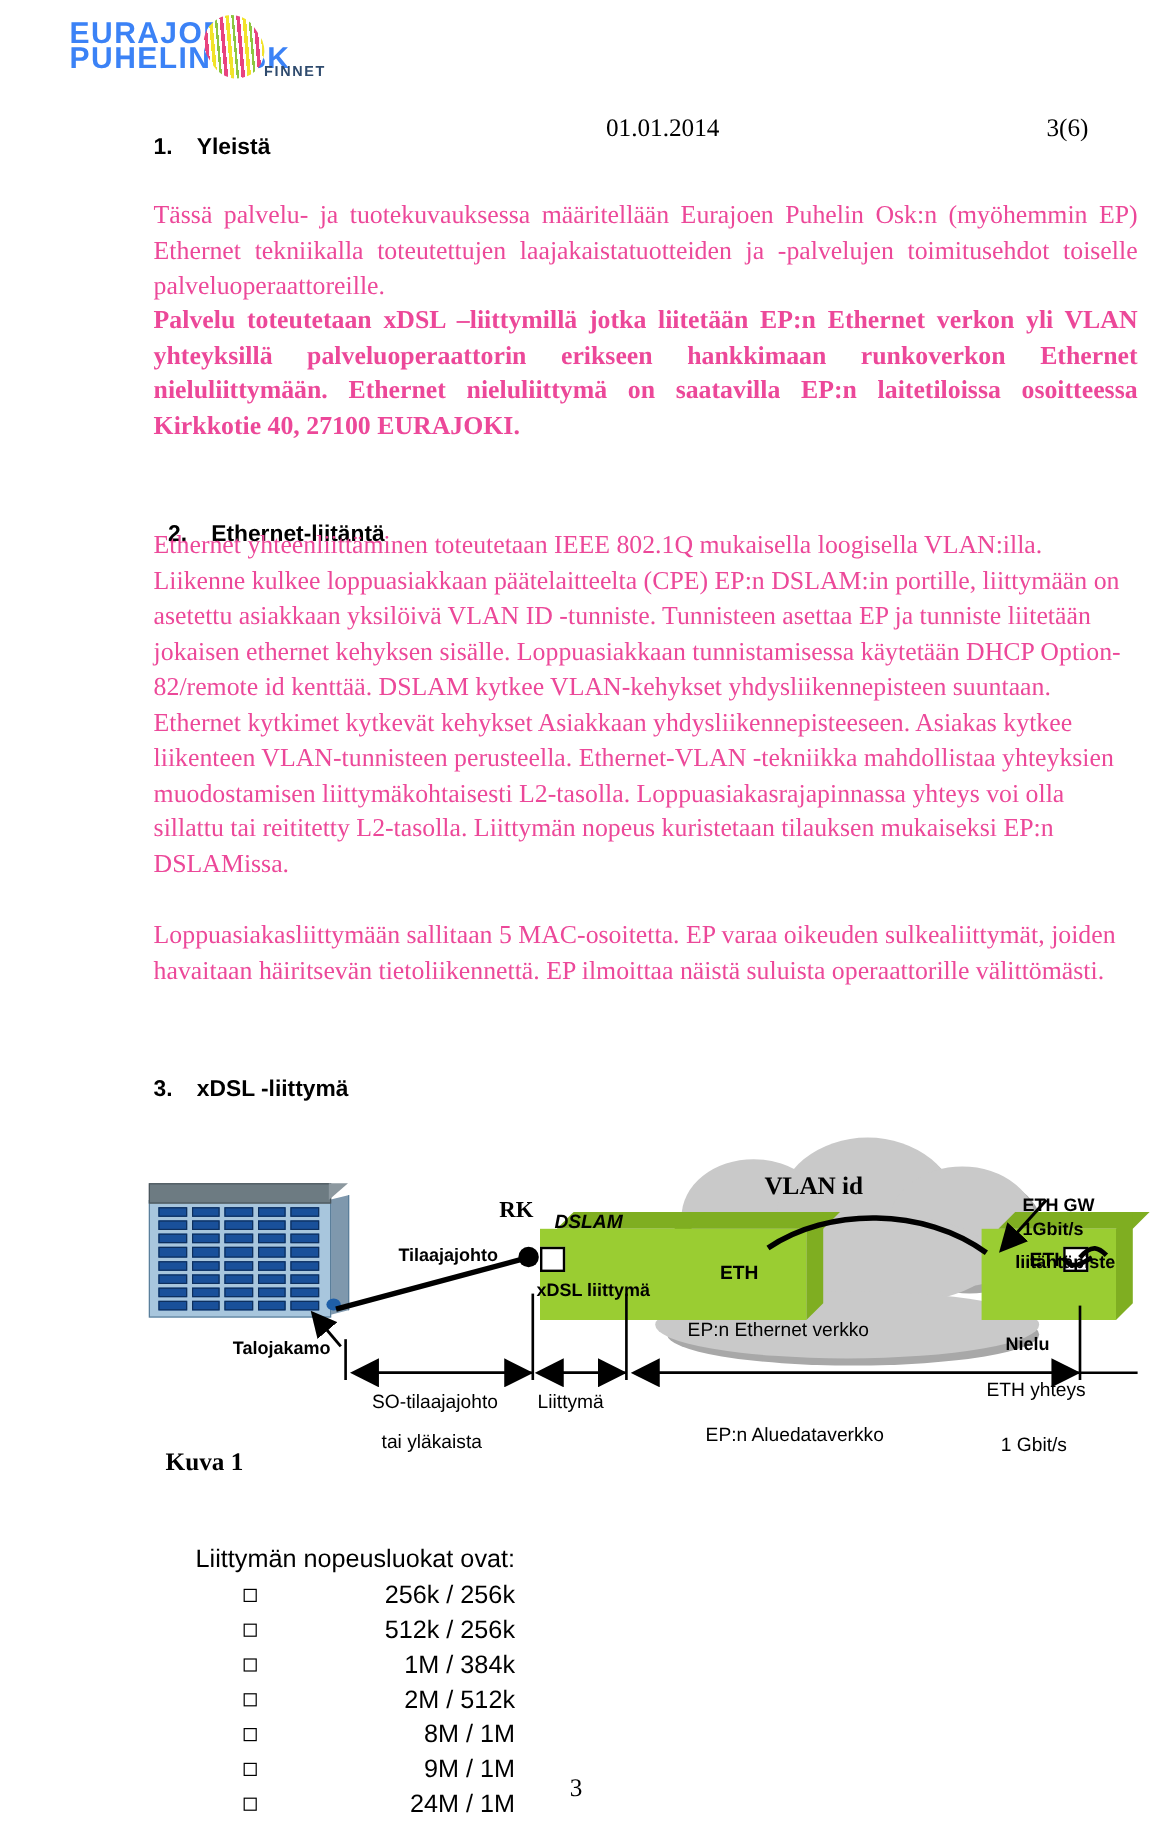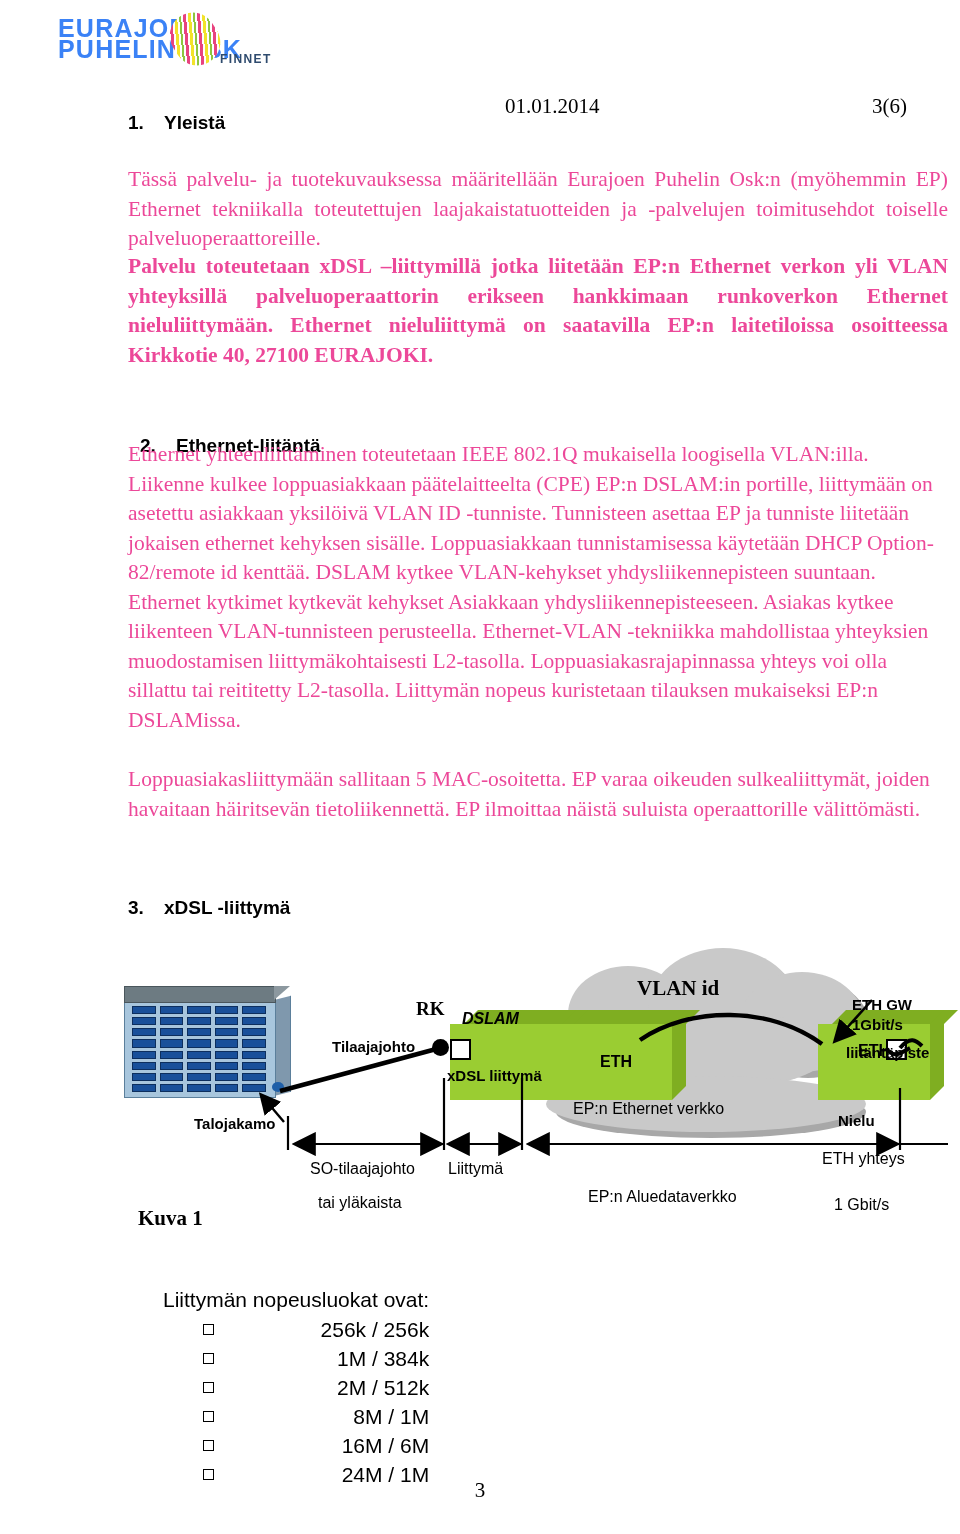--- a/index.html
+++ b/index.html
@@ -414,21 +414,22 @@
   <div class="dg-label plain" style="left:712px; top:202px; font-size:16px;text-align:center;">ETH yhteys</div>
   <div class="dg-label plain" style="left:724px; top:236px; font-size:16px;margin-top:12px;">1 Gbit/s</div>
 
   <div class="dg-serif" style="left:28px; top:258px; font-size:21px;">Kuva 1</div>
 </div>
 
 <div class="speeds">
   <div class="title">Liittymän nopeusluokat ovat:</div>
   <ul>
     <li><span class="sq"></span><span>256k / 256k</span></li>
+    <li><span class="sq"></span><span>512k / 256k</span></li>
     <li><span class="sq"></span><span>1M / 384k</span></li>
     <li><span class="sq"></span><span>2M / 512k</span></li>
     <li><span class="sq"></span><span>8M / 1M</span></li>
-    <li><span class="sq"></span><span>16M / 6M</span></li>
+    <li><span class="sq"></span><span>9M / 1M</span></li>
     <li><span class="sq"></span><span>24M / 1M</span></li>
   </ul>
 </div>
 
 <div class="footer-page">3</div>
 
 </body></html>

